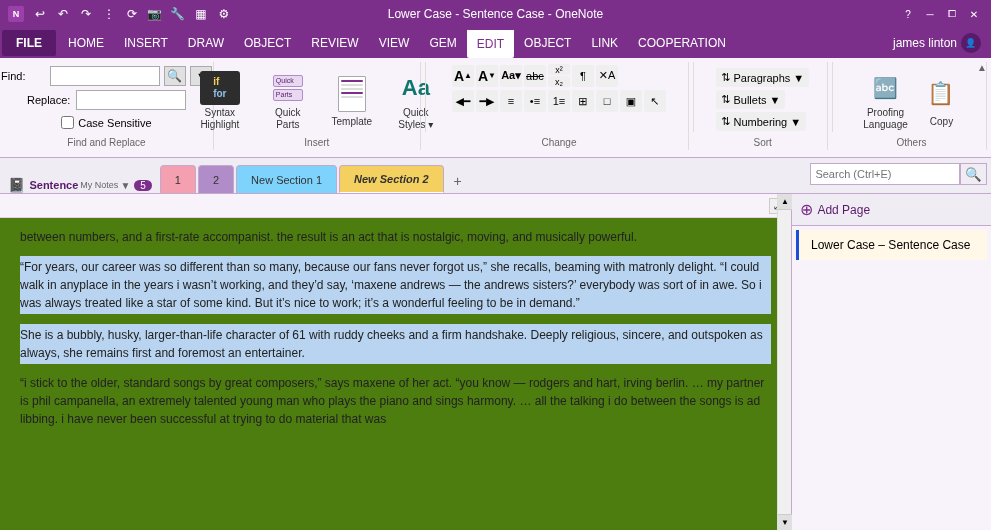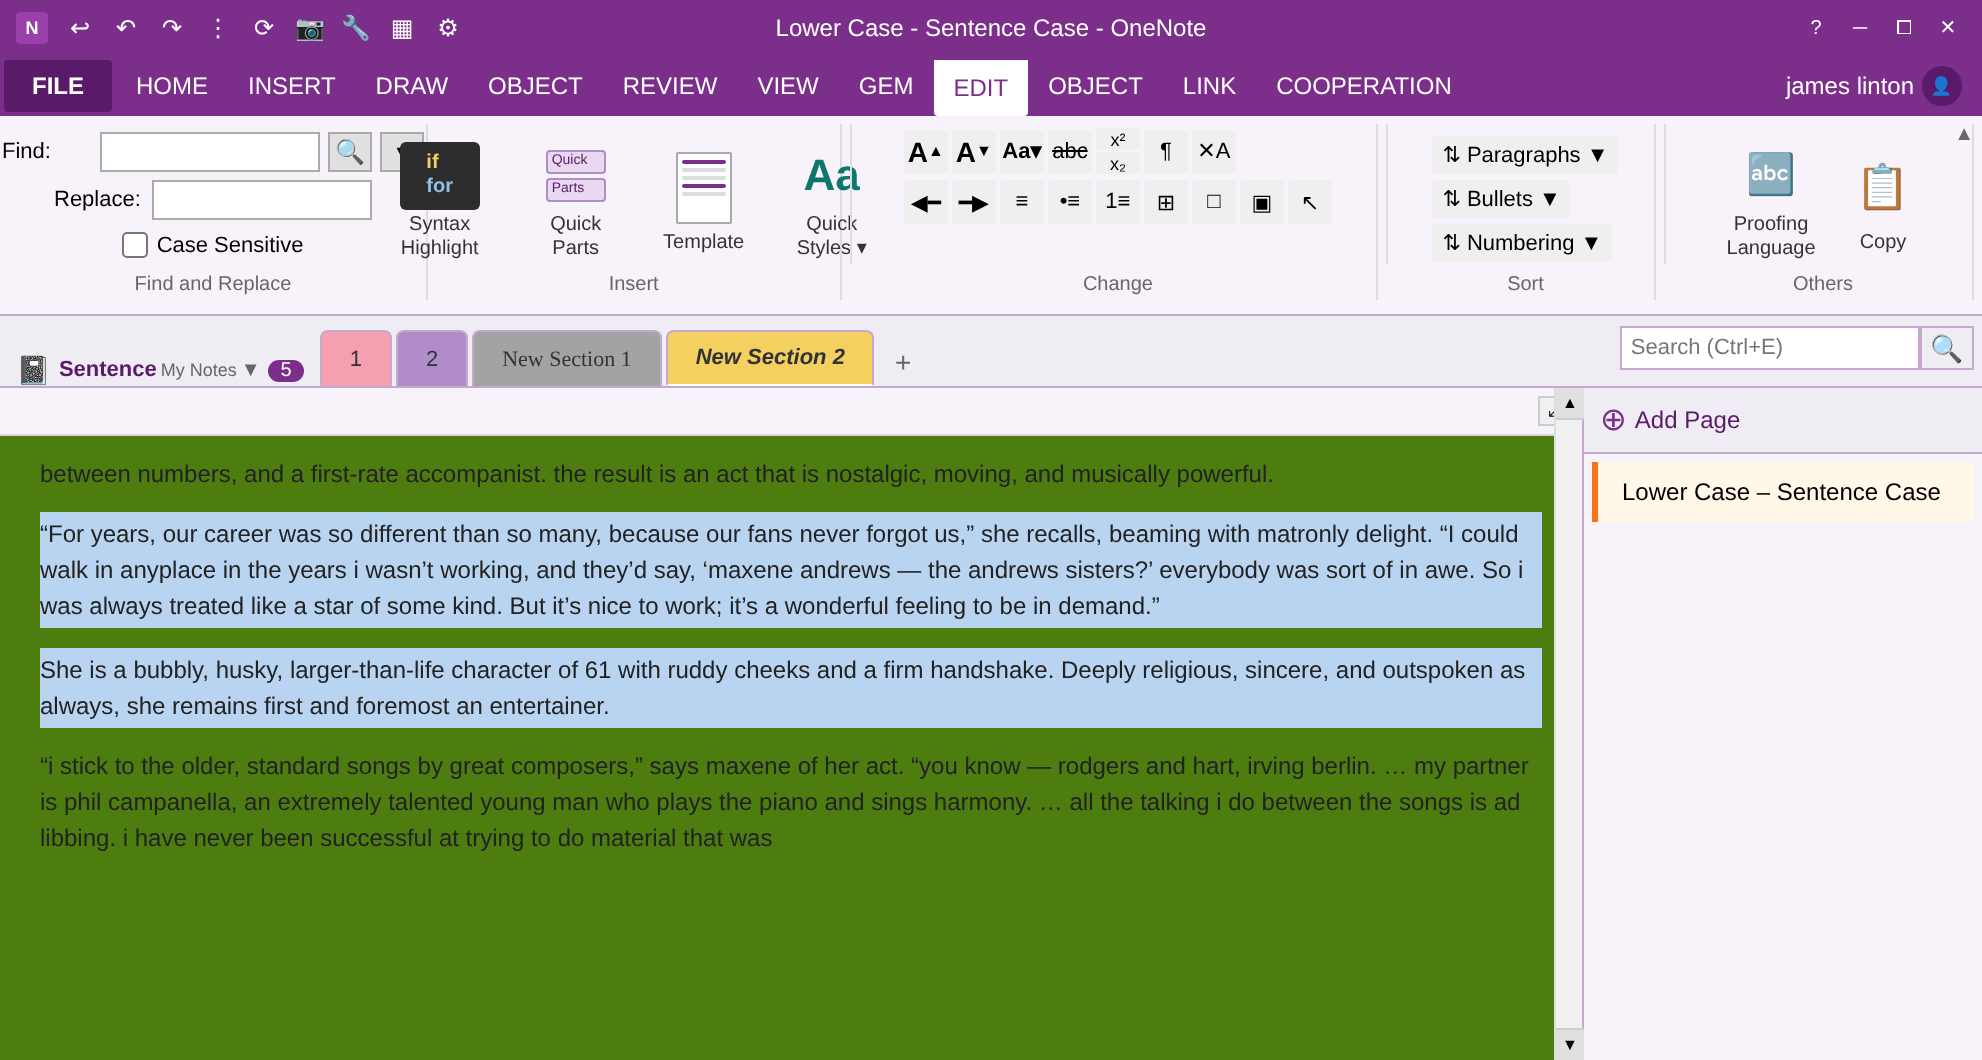--- a/index.html
+++ b/index.html
@@ -179,21 +179,21 @@
       background: #D8C8E8;
       color: #333;
       margin-right: 2px;
       height: 28px;
       display: flex;
       align-items: center;
     }
     .tab.active { background: white; font-weight: bold; border-bottom: 1px solid white; }
     .tab.pink { background: #F4A0B0; }
     .tab.purple { background: #B08CC8; }
-    .tab.blue { background: #a3a3a3; font-family: Liberation Serif, serif; }
+    .tab.blue { background: #7dd3fc; }
     .tab.yellow { background: #F4D060; font-style: italic; }
     .tab-add { padding: 4px 8px; cursor: pointer; font-size: 14px; color: #666; }
     .search-input-small {
       border: 1px solid #C5A8CE;
       height: 22px;
       width: 150px;
       padding: 1px 4px;
       font-size: 11px;
       background: white;
     }
@@ -254,21 +254,21 @@
       gap: 4px;
       cursor: pointer;
       color: #5A1A6A;
       font-size: 12px;
     }
     .add-page-icon { font-size: 16px; color: #7B2F8A; }
     .page-item {
       padding: 8px 12px;
       font-size: 12px;
       cursor: pointer;
-      border-left: 3px solid #f97316;
+      border-left: 3px solid #1d4ed8;
       margin: 4px 4px;
       background: #FFF8E8;
     }
     .icon-btn-sm { width: 22px; height: 22px; display: flex; align-items: center; justify-content: center; cursor: pointer; border: 1px solid transparent; border-radius: 2px; font-size: 11px; }
     
     .gem-tab-active { background: #F0ECF4; border-top: 2px solid #7B2F8A; }
     
     .ribbon-separator { width: 1px; background: #DDD; height: 70px; margin: 0 4px; }
   </style>
 </head>

